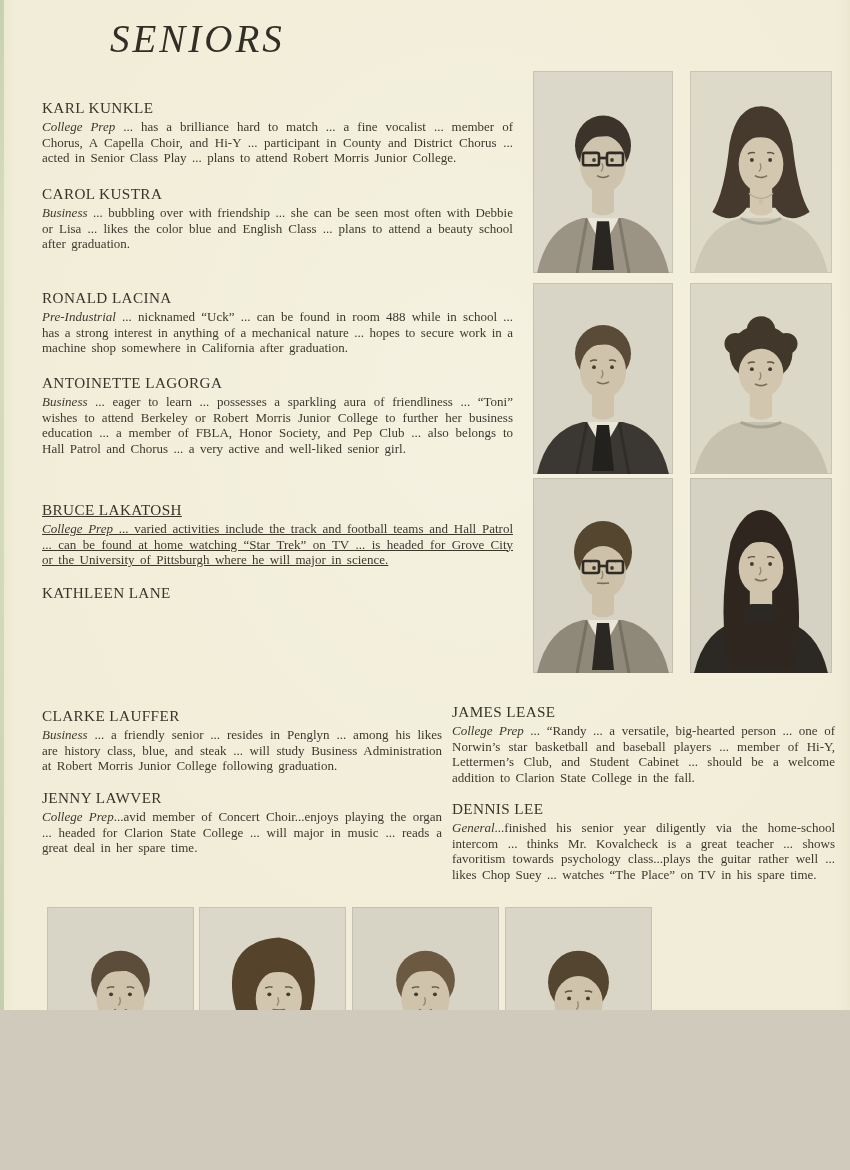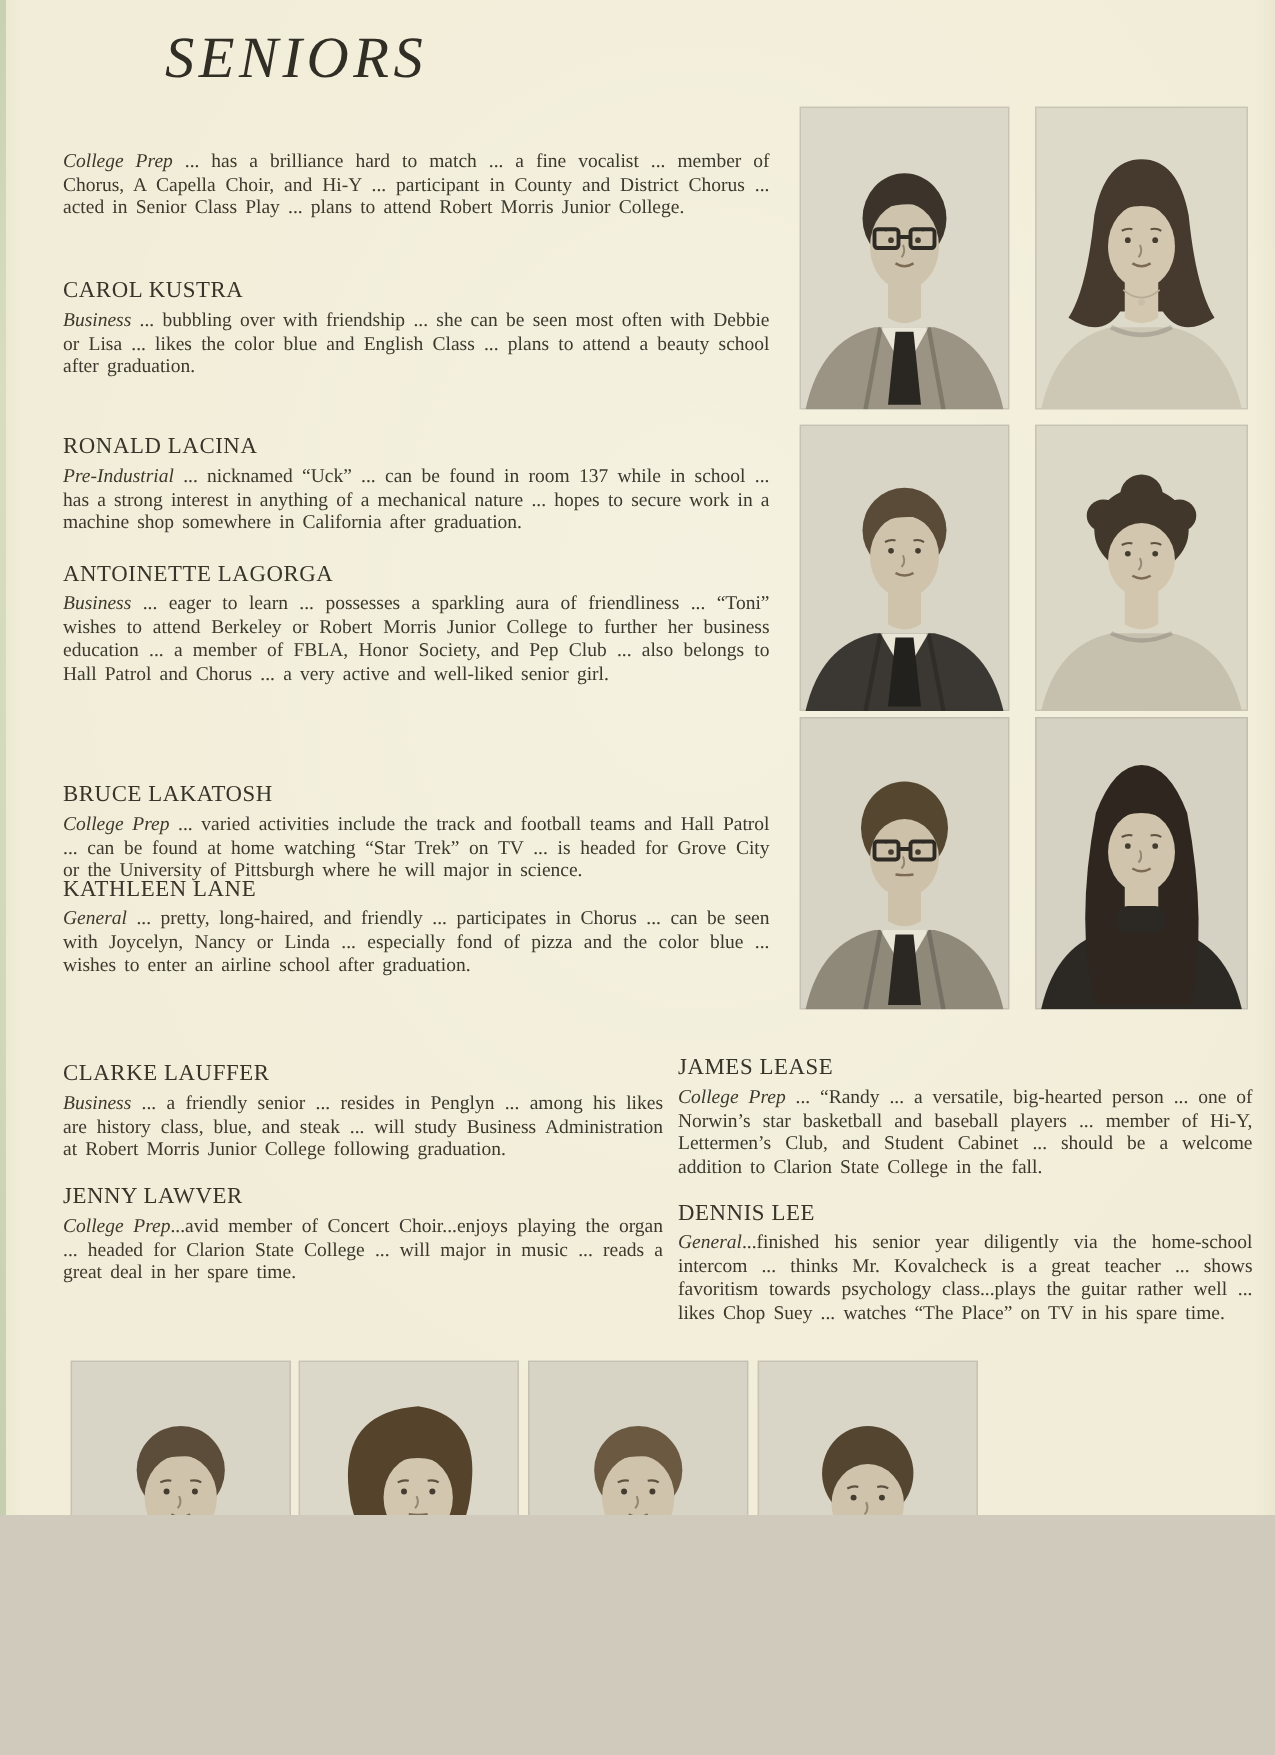--- a/index.html
+++ b/index.html
@@ -55,41 +55,41 @@
 </style>
 </head>
 <body>
 
 <div class="page">
   <div class="edge-left"></div>
 
   <div class="page-title">SENIORS</div>
 
   <div class="entry col-main" style="left:42px;top:99px;">
+    <h3>KARL KUNKLE</h3>
     <p><span class="cur">College Prep</span><span> ... has a brilliance hard to match ... a fine vocalist ... member of Chorus, A Capella Choir, and Hi-Y ... participant in County and District Chorus ... acted in Senior Class Play ... plans to attend Robert Morris Junior College.</span></p>
   </div>
   <div class="entry col-main" style="left:42px;top:185px;">
     <h3>CAROL KUSTRA</h3>
     <p><span class="cur">Business</span><span> ... bubbling over with friendship ... she can be seen most often with Debbie or Lisa ... likes the color blue and English Class ... plans to attend a beauty school after graduation.</span></p>
   </div>
   <div class="entry col-main" style="left:42px;top:289px;">
     <h3>RONALD LACINA</h3>
-    <p><span class="cur">Pre-Industrial</span><span> ... nicknamed “Uck” ... can be found in room 137 while in school ... has a strong interest in anything of a mechanical nature ... hopes to secure work in a machine shop somewhere in California after graduation.</span></p>
+    <p><span class="cur">Pre-Industrial</span><span> ... nicknamed “Uck” ... can be found in room 488 while in school ... has a strong interest in anything of a mechanical nature ... hopes to secure work in a machine shop somewhere in California after graduation.</span></p>
   </div>
   <div class="entry col-main" style="left:42px;top:374px;">
     <h3>ANTOINETTE LAGORGA</h3>
     <p><span class="cur">Business</span><span> ... eager to learn ... possesses a sparkling aura of friendliness ... “Toni” wishes to attend Berkeley or Robert Morris Junior College to further her business education ... a member of FBLA, Honor Society, and Pep Club ... also belongs to Hall Patrol and Chorus ... a very active and well-liked senior girl.</span></p>
   </div>
-  <div class="entry col-main" style="left:42px;top:521px;">
+  <div class="entry col-main" style="left:42px;top:501px;text-decoration:underline;">
     <h3>BRUCE LAKATOSH</h3>
     <p><span class="cur">College Prep</span><span> ... varied activities include the track and football teams and Hall Patrol ... can be found at home watching “Star Trek” on TV ... is headed for Grove City or the University of Pittsburgh where he will major in science.</span></p>
   </div>
   <div class="entry col-main" style="left:42px;top:584px;">
     <h3>KATHLEEN LANE</h3>
-    <p><span class="cur">General</span><span> ... pretty, long-haired, and friendly ... participates in Chorus ... can be seen with Joycelyn, Nancy or Linda ... especially fond of pizza and the color blue ... wishes to enter an airline school after graduation.</span></p>
   </div>
 
   <div class="entry col-bl" style="left:42px;top:789px;">
     <h3>JENNY LAWVER</h3>
     <p><span class="cur">College Prep</span><span>...avid member of Concert Choir...enjoys playing the organ ... headed for Clarion State College ... will major in music ... reads a great deal in her spare time.</span></p>
   </div>
   <div class="entry col-bl" style="left:42px;top:707px;">
     <h3>CLARKE LAUFFER</h3>
     <p><span class="cur">Business</span><span> ... a friendly senior ... resides in Penglyn ... among his likes are history class, blue, and steak ... will study Business Administration at Robert Morris Junior College following graduation.</span></p>
   </div>

